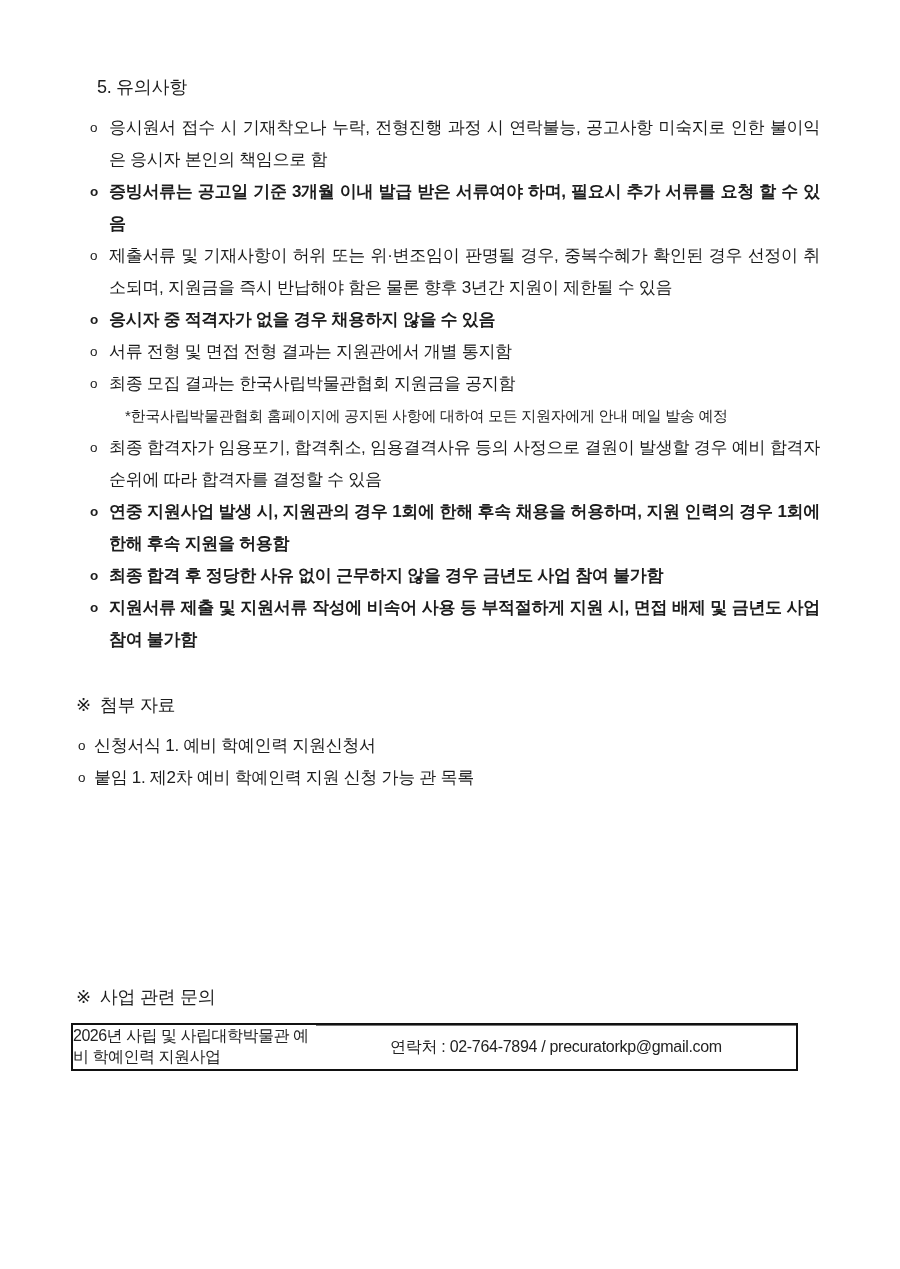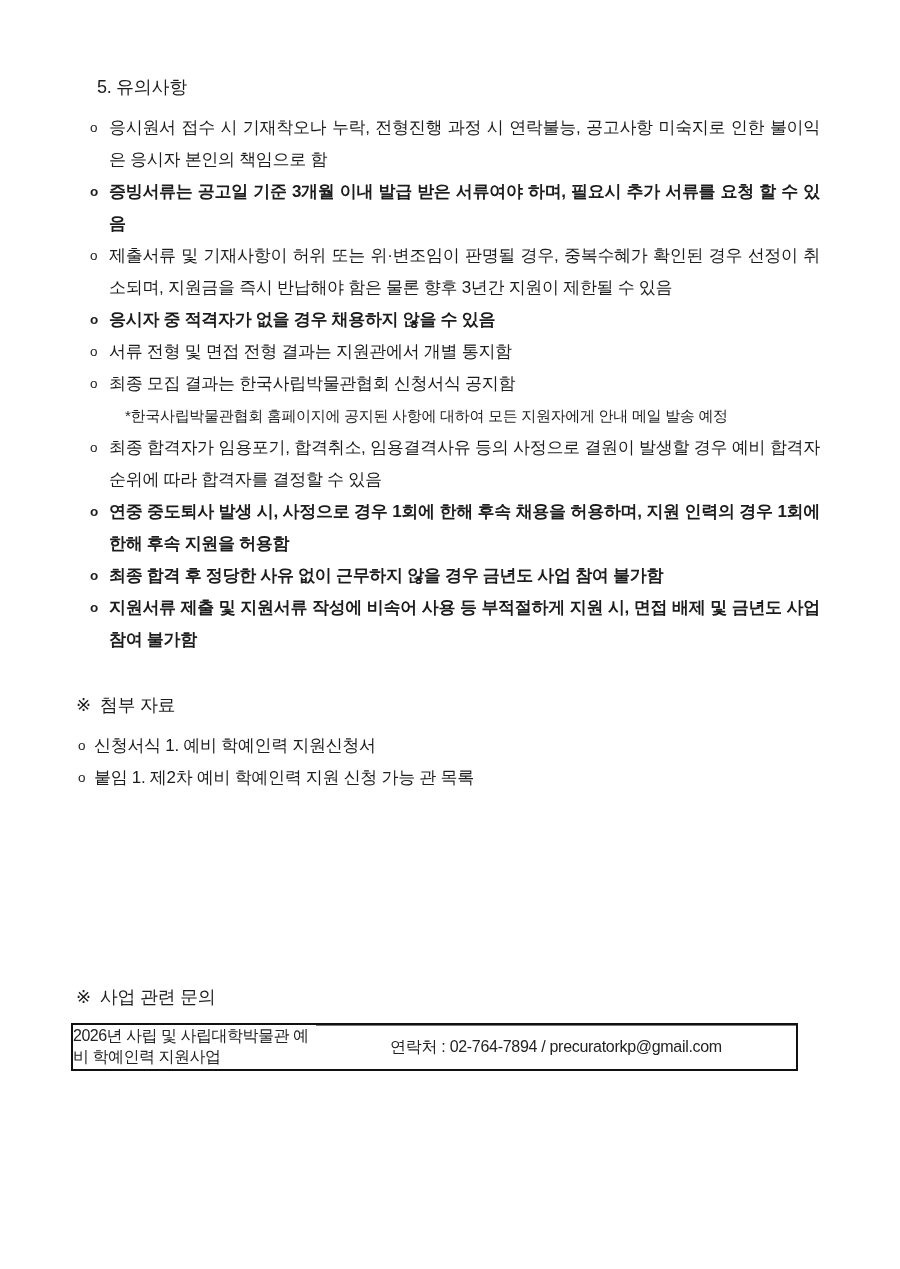--- a/index.html
+++ b/index.html
@@ -78,33 +78,33 @@
         <div class="li bold">
     <span class="mk">o</span>
     <span class="tx">응시자 중 적격자가 없을 경우 채용하지 않을 수 있음</span>
   </div>
         <div class="li">
     <span class="mk">o</span>
     <span class="tx">서류 전형 및 면접 전형 결과는 지원관에서 개별 통지함</span>
   </div>
         <div class="li">
     <span class="mk">o</span>
-    <span class="tx">최종 모집 결과는 한국사립박물관협회 신청서식 공지함</span>
+    <span class="tx">최종 모집 결과는 한국사립박물관협회 지원금을 공지함</span>
   </div>
         <div class="li small">
     
     <span class="tx">*한국사립박물관협회 홈페이지에 공지된 사항에 대하여 모든 지원자에게 안내 메일 발송 예정</span>
   </div>
         <div class="li">
     <span class="mk">o</span>
     <span class="tx">최종 합격자가 임용포기, 합격취소, 임용결격사유 등의 사정으로 결원이 발생할 경우 예비 합격자 순위에 따라 합격자를 결정할 수 있음</span>
   </div>
         <div class="li bold">
     <span class="mk">o</span>
-    <span class="tx">연중 중도퇴사 발생 시, 사정으로 경우 1회에 한해 후속 채용을 허용하며, 지원 인력의 경우 1회에 한해 후속 지원을 허용함</span>
+    <span class="tx">연중 지원사업 발생 시, 지원관의 경우 1회에 한해 후속 채용을 허용하며, 지원 인력의 경우 1회에 한해 후속 지원을 허용함</span>
   </div>
         <div class="li bold">
     <span class="mk">o</span>
     <span class="tx">최종 합격 후 정당한 사유 없이 근무하지 않을 경우 금년도 사업 참여 불가함</span>
   </div>
         <div class="li bold">
     <span class="mk">o</span>
     <span class="tx">지원서류 제출 및 지원서류 작성에 비속어 사용 등 부적절하게 지원 시, 면접 배제 및 금년도 사업 참여 불가함</span>
   </div>
       </div>

